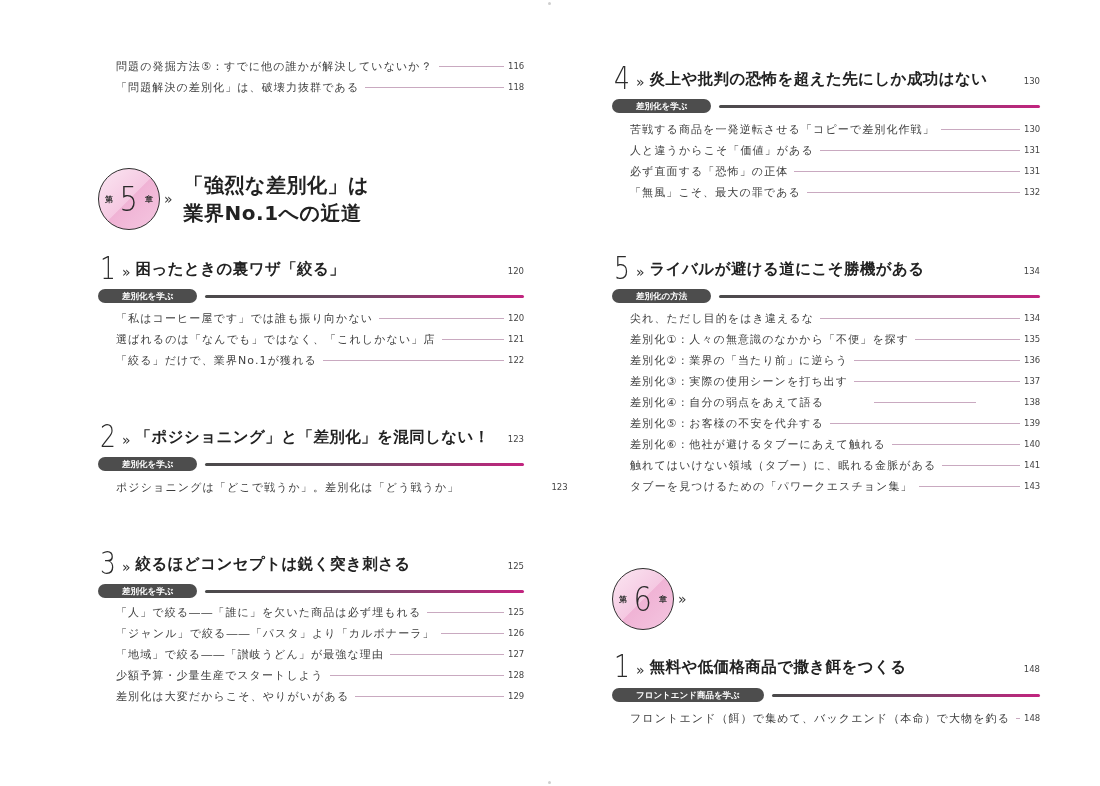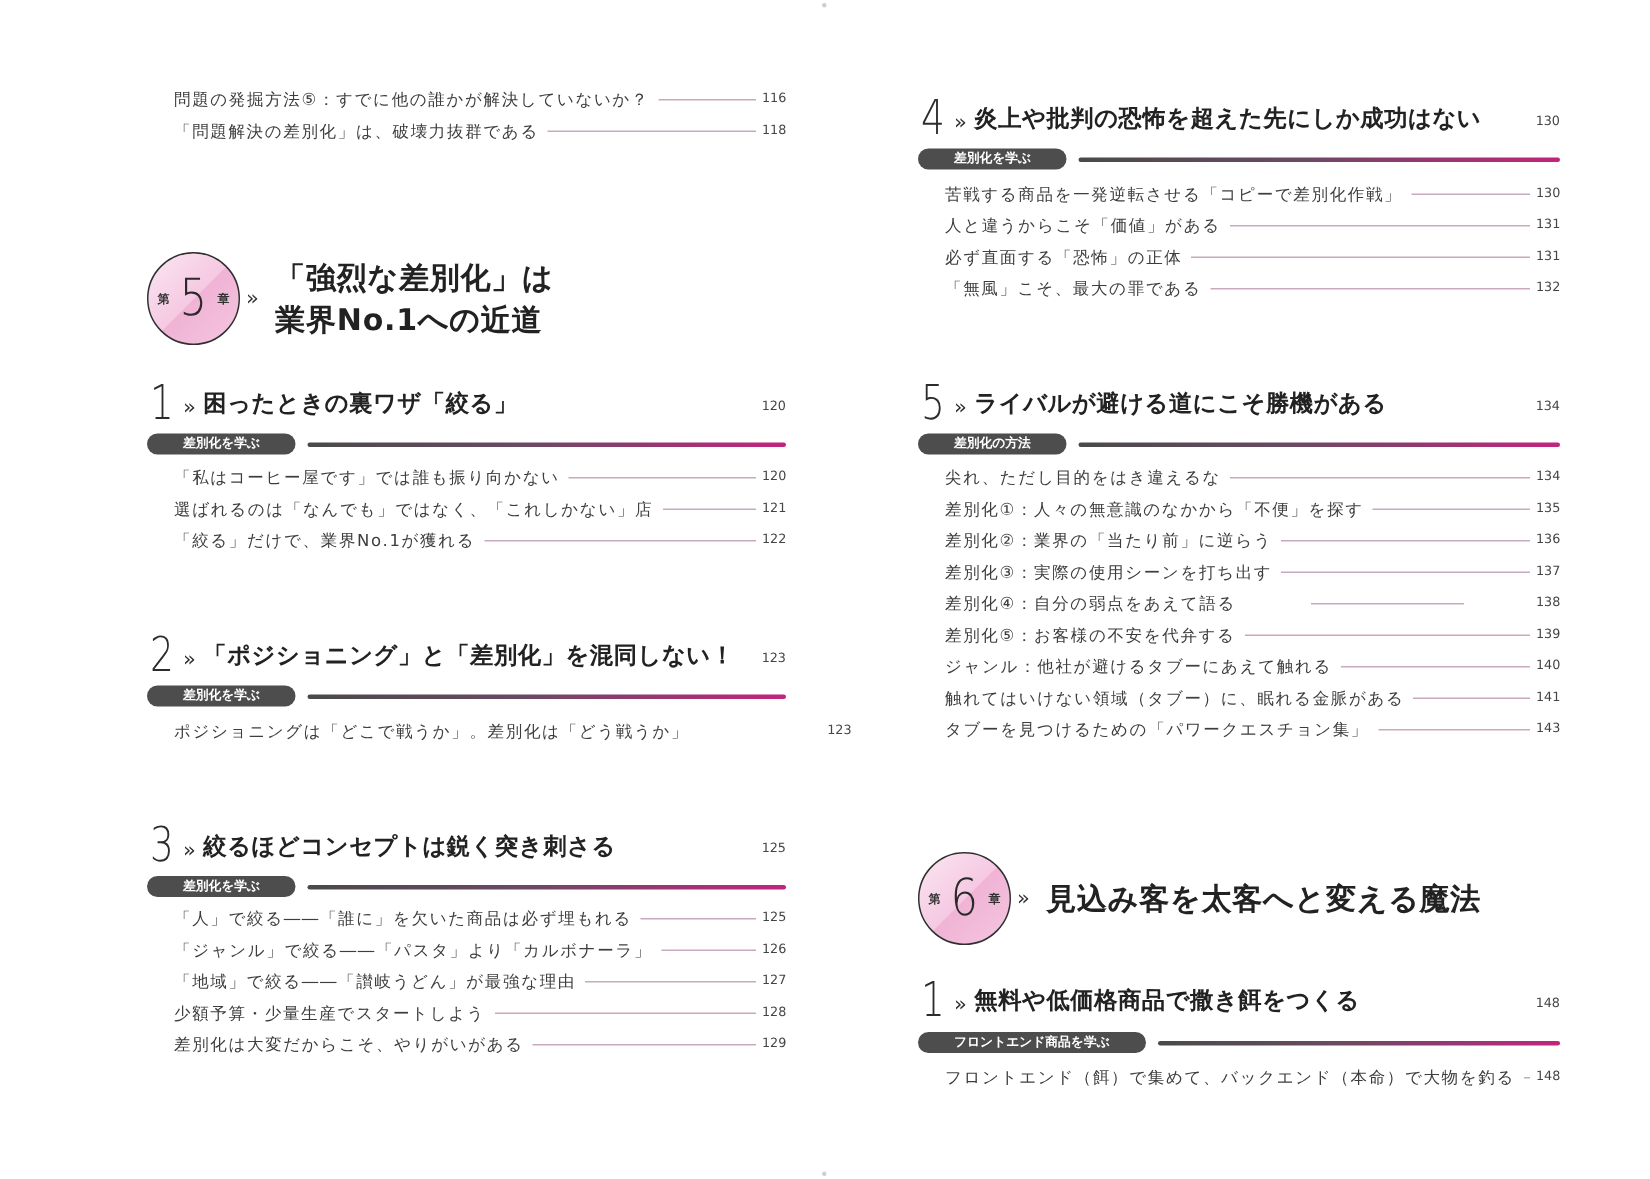--- a/index.html
+++ b/index.html
@@ -243,21 +243,21 @@
     <span class="text">差別化④：自分の弱点をあえて語る</span>
     <span class="leader"></span>
     <span class="page-num">138</span>
   </div>
   <div class="entry" style="left:80px; top:414px; width:410px;">
     <span class="text">差別化⑤：お客様の不安を代弁する</span>
     <span class="leader"></span>
     <span class="page-num">139</span>
   </div>
   <div class="entry" style="left:80px; top:435px; width:410px;">
-    <span class="text">ジャンル：他社が避けるタブーにあえて触れる</span>
+    <span class="text">差別化⑥：他社が避けるタブーにあえて触れる</span>
     <span class="leader"></span>
     <span class="page-num">140</span>
   </div>
   <div class="entry" style="left:80px; top:456px; width:410px;">
     <span class="text">触れてはいけない領域（タブー）に、眠れる金脈がある</span>
     <span class="leader"></span>
     <span class="page-num">141</span>
   </div>
   <div class="entry" style="left:80px; top:477px; width:410px;">
     <span class="text">タブーを見つけるための「パワークエスチョン集」</span>
@@ -266,21 +266,20 @@
   </div>
 
   <div class="chapter" style="left:62px; top:568px;">
     <div class="badge">
       <span class="dai">第</span>
       <span class="chnum">6</span>
       <span class="sho">章</span>
     </div>
     <span class="chev">»</span>
     <div class="titles">
-      <span class="line">見込み客を太客へと変える魔法</span>
     </div>
   </div>
 
   <div class="section-head" style="left:64px; top:648px; width:426px;">
     <span class="num">1</span>
     <span class="chev">»</span>
     <span class="title">無料や低価格商品で撒き餌をつくる</span>
     <span class="spacer"></span>
     <span class="page-num">148</span>
   </div>

